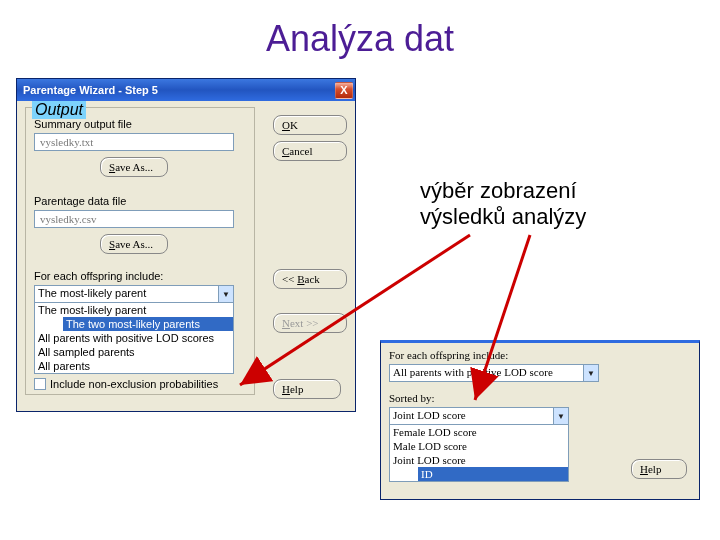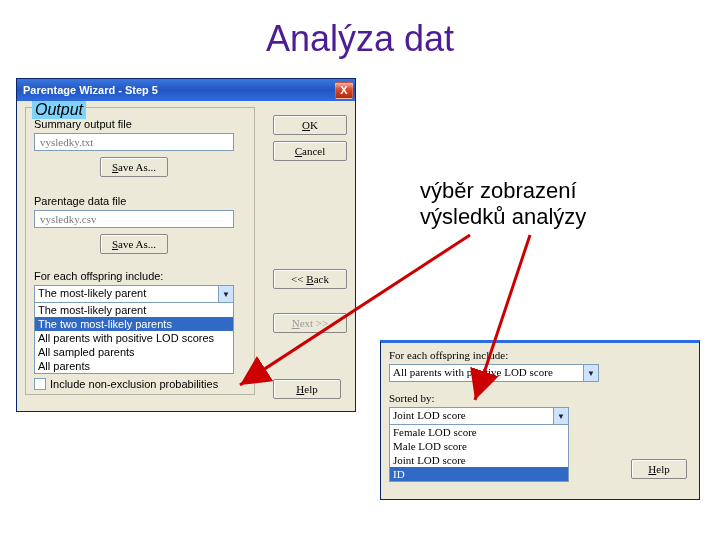--- a/index.html
+++ b/index.html
@@ -78,24 +78,24 @@
     color: #7a7a7a;
     font-family: Tahoma;
   }
 
   .btn {
     height: 20px;
     min-width: 68px;
     padding: 0 8px;
     background: #ece9d8;
     border: 1px solid #888;
-    border-radius: 2px;
+    border-radius: 8px;
     font-size: 11px;
     font-family: Tahoma;
-    display: inline-flex; align-items: center; justify-content: center;
+    display: inline-flex; align-items: center; justify-content: flex-start;
     box-shadow: inset 1px 1px 0 #fff;
     cursor: default;
   }
   .btn.disabled { color: #9a9a9a; }
   .btn .u { text-decoration: underline; }
 
   .btn-col {
     position: absolute;
     top: 14px; right: 8px;
     display: flex; flex-direction: column; gap: 6px;
@@ -125,21 +125,21 @@
     border-left:1px solid #7f9db9;
     display:flex; align-items:center; justify-content:center;
     font-size:8px; color:#222;
   }
 
   .listbox {
     width: 200px; border: 1px solid #7f9db9; background:#fff;
     font-size: 11px; margin-top: -1px;
   }
   .listbox .item { padding: 1px 3px; white-space: nowrap; }
-  .listbox .sel { background: #316ac5; color:#fff; }
+  .listbox .sel { background: #316ac5; color:#fff;margin-left:28px; }
 
   .checkbox-row { display:flex; align-items:center; gap:4px; font-size:11px; margin-top:4px;}
   .cb { width:12px; height:12px; border:1px solid #7f9db9; background:#fff; display:inline-block;}
 
   
   .frag2 {
     position: absolute;
     top: 340px; left: 380px;
     width: 320px; height: 160px;
     background: #ece9d8;

